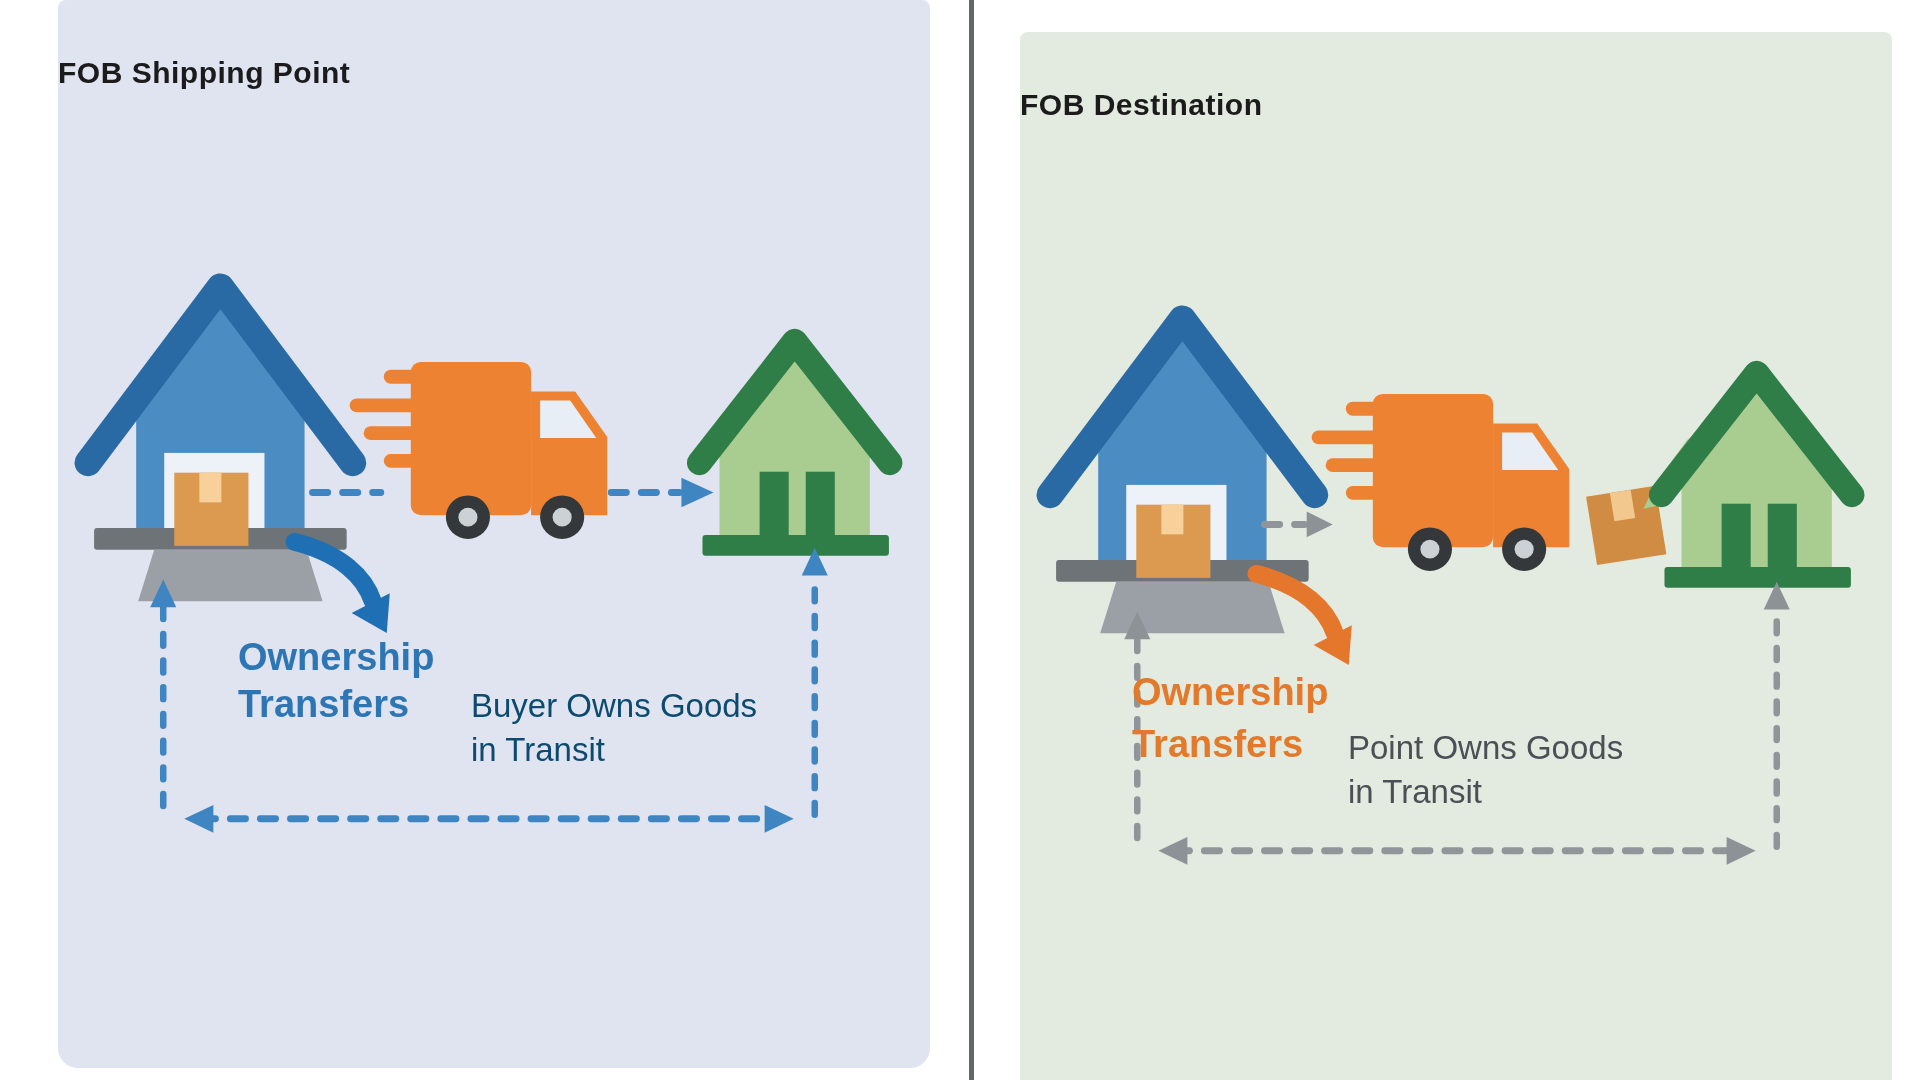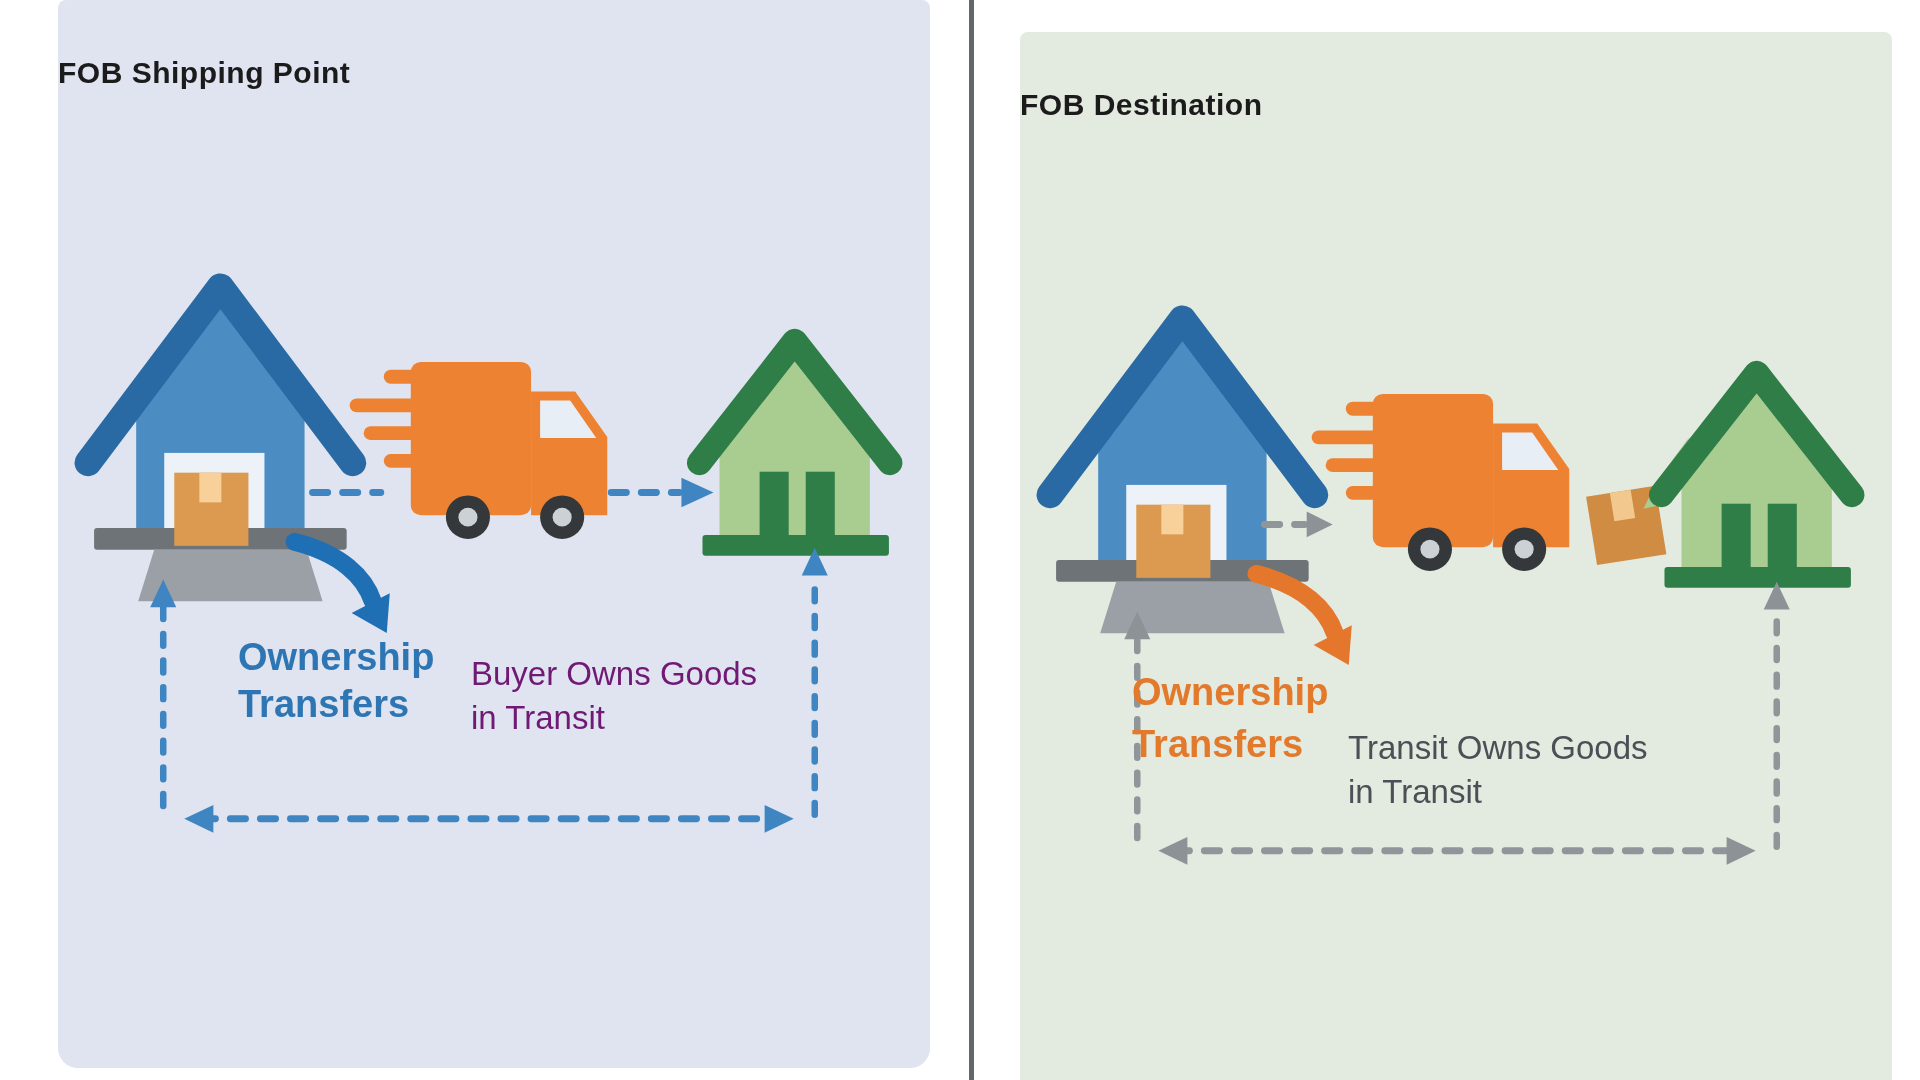--- a/index.html
+++ b/index.html
@@ -19,21 +19,21 @@
     text-align:left; font-size:30px; font-weight:bold; color:#1b1b1b;
     letter-spacing:0.5px;
   }
   .scene { position:absolute; left:0; top:0; width:100%; height:100%; }
 
   .ownership { position:absolute; font-weight:bold; font-size:38px; }
   .ownership-left  { left:180px; top:634px; width:226px; line-height:47px; color:#2d76b3; }
   .ownership-right { left:112px; top:634px; width:232px; line-height:52px; color:#e2792b; }
 
   .transit { position:absolute; font-size:33px; line-height:44px; }
-  .transit-left  { left:413px; top:652px; color:#701a75; }
+  .transit-left  { left:413px; top:684px; color:#0c4a6e; }
   .transit-right { left:328px; top:694px; color:#4a5055; }
 
   
   .dash-blue { stroke:#3f85c1; stroke-width:7; fill:none; stroke-dasharray:15 15; stroke-linecap:round; }
   .dash-gray { stroke:#90959a; stroke-width:7; fill:none; stroke-dasharray:15 15; stroke-linecap:round; }
   .vdash-blue { stroke:#3f85c1; stroke-width:6.5; fill:none; stroke-dasharray:12 15; stroke-linecap:round; }
   .vdash-gray { stroke:#90959a; stroke-width:6.5; fill:none; stroke-dasharray:12 15; stroke-linecap:round; }
   .head-blue { fill:#3f85c1; }
   .head-gray { fill:#8d9296; }
   .speed-line { stroke:#ed8233; stroke-width:14; stroke-linecap:round; }
@@ -184,16 +184,16 @@
       <polygon class="head-gray" points="755,556 742,584 768,584"></polygon>
     </g>
   </svg>
 
   <div class="ownership ownership-right">
     <div>Ownership</div>
     <div>Transfers</div>
   </div>
 
   <div class="transit transit-right">
-    <div>Transit Owns Goods</div>
+    <div>Point Owns Goods</div>
     <div>in Transit</div>
   </div>
 </div>
 
 </body></html>

